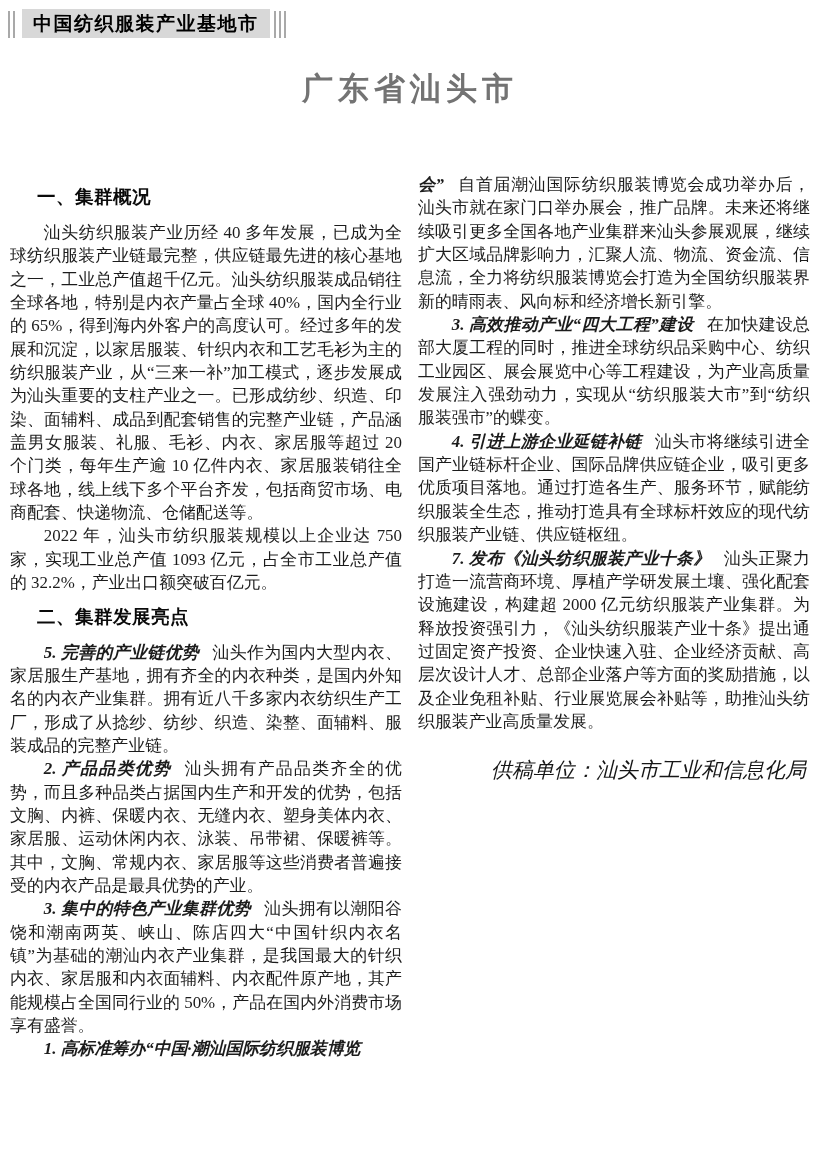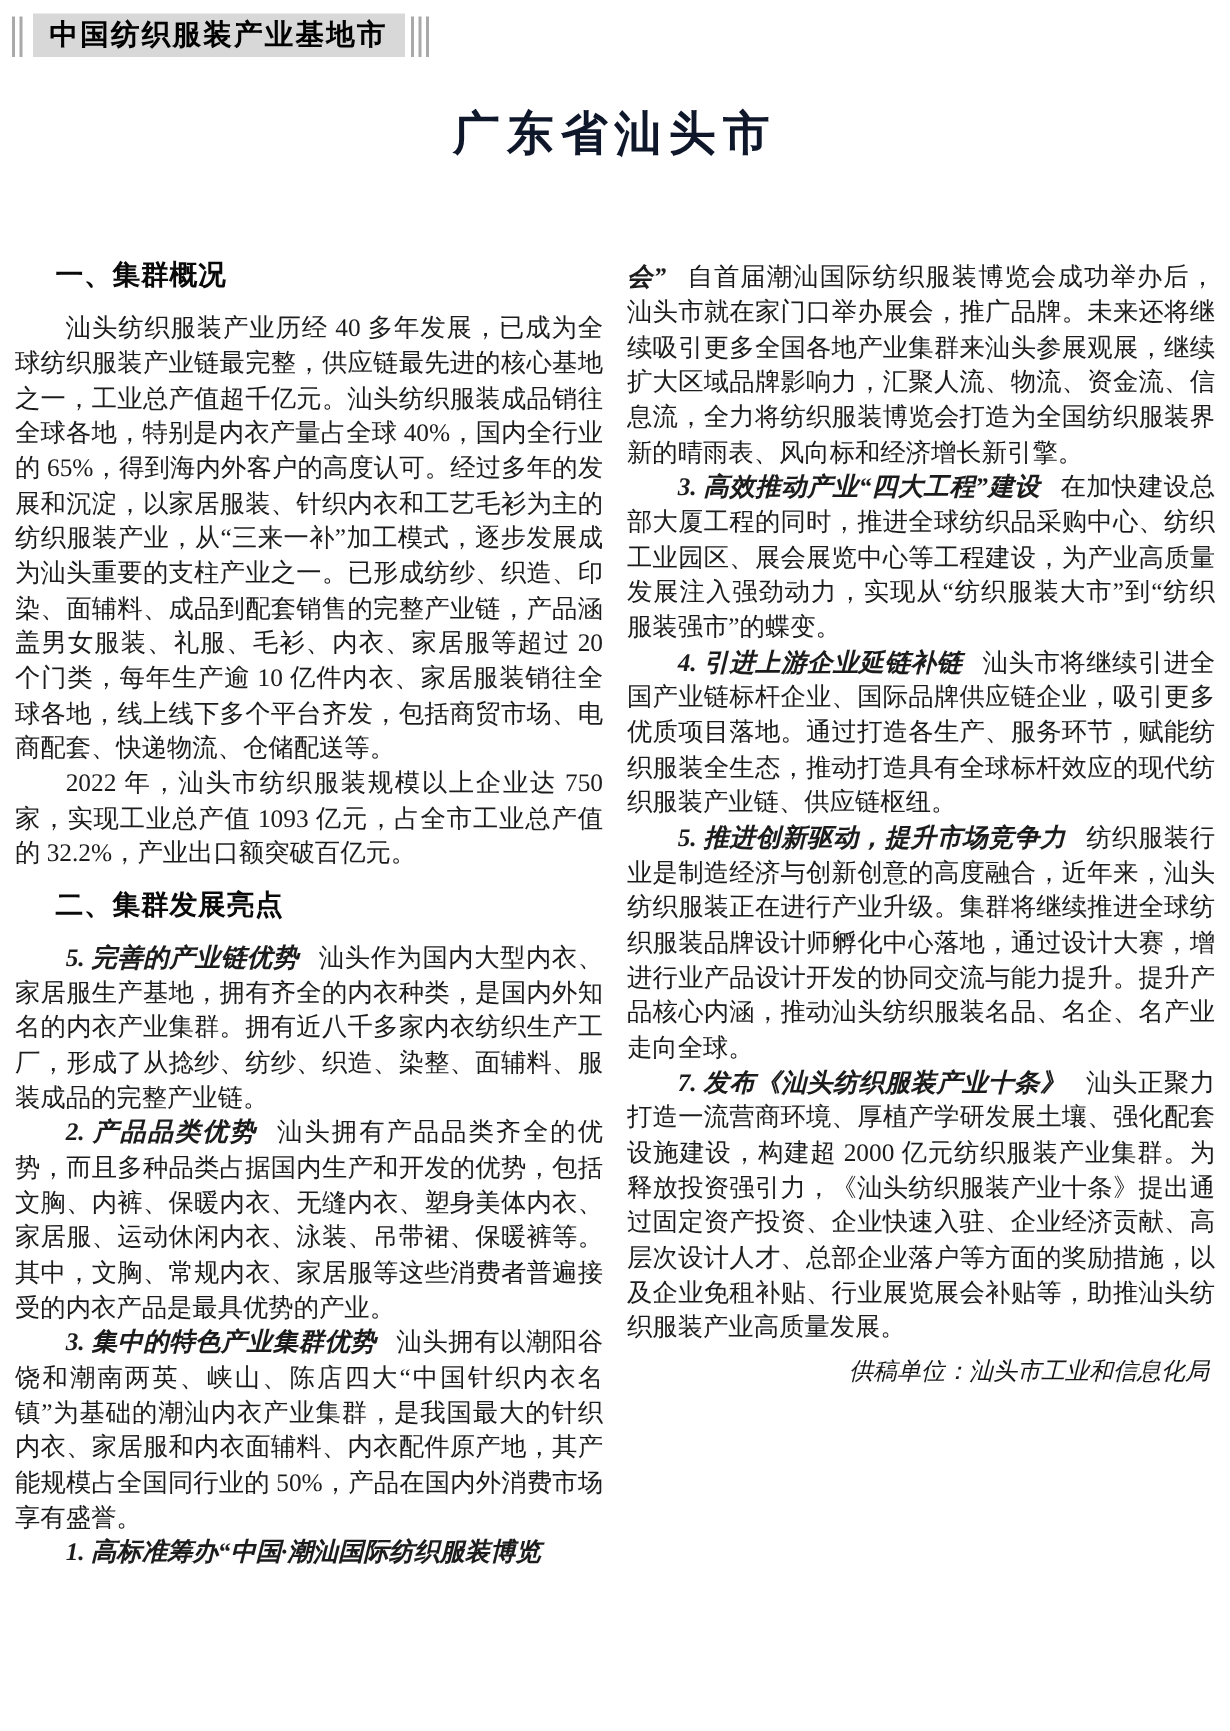--- a/index.html
+++ b/index.html
@@ -19,45 +19,45 @@
     font-family: "Liberation Sans", "DejaVu Sans", sans-serif;
     font-weight: bold; font-size: 19px; line-height: 29px;
     padding: 0 11px; letter-spacing: 1.5px; margin: 0 4px;
   }
 
   
   .title {
     position: absolute; top: 68px; left: 0; width: 100%;
     margin: 0; text-align: center;
     font-family: "Liberation Serif", "DejaVu Serif", serif;
-    font-size: 31px; font-weight: bold; letter-spacing: 5px; color: #0f172a;
+    font-size: 31px; font-weight: bold; letter-spacing: 5px; color: #737373;
   }
 
   
   .col { position: absolute; width: 392px; }
-  .col-left  { left: 10px;  top: 166px; }
+  .col-left  { left: 10px;  top: 180px; }
   .col-right { left: 418px; top: 173px; }
 
   .sec {
     font-family: "Liberation Sans", "DejaVu Sans", sans-serif;
     font-size: 18.5px; font-weight: bold; color: #0a0a0a;
     line-height: 22px; margin: 11px 0 13px 27px; letter-spacing: 0.5px;
   }
   .col-left .sec:first-child { margin-top: 6px; }
 
   .para {
     margin: 0; font-size: 16.9px; line-height: 23.35px;
     text-align: justify; text-indent: 2em; color: #1c1c1c;
   }
   .cont { text-indent: 0; }
   .lead { font-weight: bold; font-style: italic; margin-right: 0.8em; }
 
   .attribution {
-    margin-top: 4px; text-align: right; font-style: italic;
-    font-size: 16px; line-height: 27.5px; color: #161616; padding-right: 4px;
+    margin-top: 24px; text-align: right; font-style: italic;
+    font-size: 21px; line-height: 27.5px; color: #161616; padding-right: 4px;
   }
   .attr-line2 { padding-right: 8px; }
 </style>
 </head>
 <body>
 
 <div class="page">
 
   <div class="banner">
     <div class="vlines">
@@ -84,21 +84,20 @@
     <p class="para"><span class="lead">2. 产品品类优势</span><span>汕头拥有产品品类齐全的优势，而且多种品类占据国内生产和开发的优势，包括文胸、内裤、保暖内衣、无缝内衣、塑身美体内衣、家居服、运动休闲内衣、泳装、吊带裙、保暖裤等。其中，文胸、常规内衣、家居服等这些消费者普遍接受的内衣产品是最具优势的产业。</span></p>
     <p class="para"><span class="lead">3. 集中的特色产业集群优势</span><span>汕头拥有以潮阳谷饶和潮南两英、峡山、陈店四大“中国针织内衣名镇”为基础的潮汕内衣产业集群，是我国最大的针织内衣、家居服和内衣面辅料、内衣配件原产地，其产能规模占全国同行业的 50%，产品在国内外消费市场享有盛誉。</span></p>
 
     <p class="para"><span class="lead">1. 高标准筹办“中国·潮汕国际纺织服装博览</span></p>
   </div>
 
   <div class="col col-right">
     <p class="para cont"><span class="lead">会”</span><span>自首届潮汕国际纺织服装博览会成功举办后，汕头市就在家门口举办展会，推广品牌。未来还将继续吸引更多全国各地产业集群来汕头参展观展，继续扩大区域品牌影响力，汇聚人流、物流、资金流、信息流，全力将纺织服装博览会打造为全国纺织服装界新的晴雨表、风向标和经济增长新引擎。</span></p>
     <p class="para"><span class="lead">3. 高效推动产业“四大工程”建设</span><span>在加快建设总部大厦工程的同时，推进全球纺织品采购中心、纺织工业园区、展会展览中心等工程建设，为产业高质量发展注入强劲动力，实现从“纺织服装大市”到“纺织服装强市”的蝶变。</span></p>
     <p class="para"><span class="lead">4. 引进上游企业延链补链</span><span>汕头市将继续引进全国产业链标杆企业、国际品牌供应链企业，吸引更多优质项目落地。通过打造各生产、服务环节，赋能纺织服装全生态，推动打造具有全球标杆效应的现代纺织服装产业链、供应链枢纽。</span></p>
-    <p class="para"><span class="lead">5. 推进创新驱动，提升市场竞争力</span><span>纺织服装行业是制造经济与创新创意的高度融合，近年来，汕头纺织服装正在进行产业升级。集群将继续推进全球纺织服装品牌设计师孵化中心落地，通过设计大赛，增进行业产品设计开发的协同交流与能力提升。提升产品核心内涵，推动汕头纺织服装名品、名企、名产业走向全球。</span></p>
     <p class="para"><span class="lead">7. 发布《汕头纺织服装产业十条》</span><span>汕头正聚力打造一流营商环境、厚植产学研发展土壤、强化配套设施建设，构建超 2000 亿元纺织服装产业集群。为释放投资强引力，《汕头纺织服装产业十条》提出通过固定资产投资、企业快速入驻、企业经济贡献、高层次设计人才、总部企业落户等方面的奖励措施，以及企业免租补贴、行业展览展会补贴等，助推汕头纺织服装产业高质量发展。</span></p>
 
     <div class="attribution">
       <div>供稿单位：汕头市工业和信息化局</div>
     </div>
   </div>
 
 </div>
 
 </body></html>

